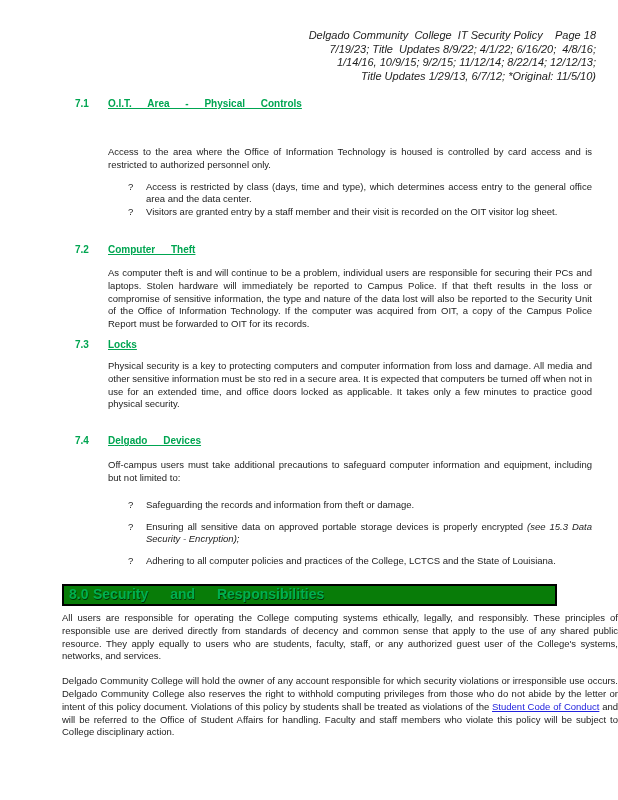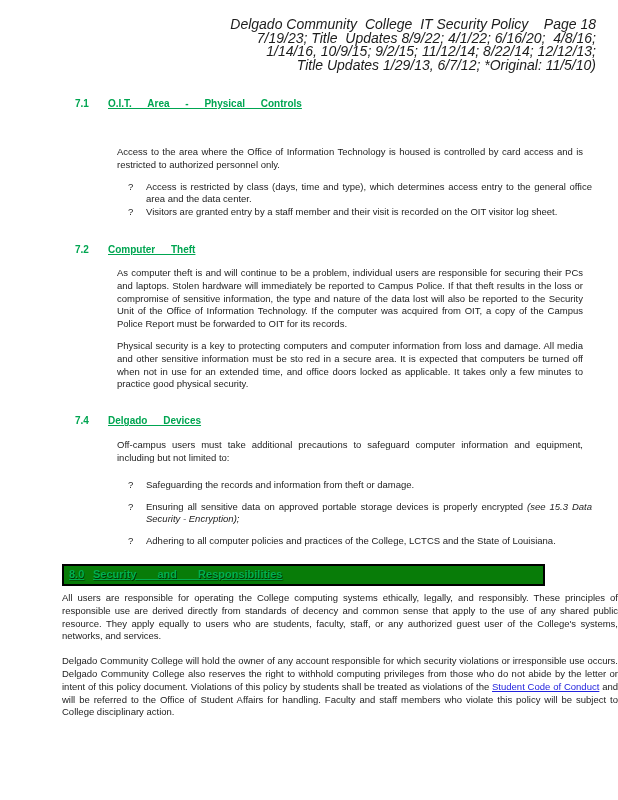--- a/index.html
+++ b/index.html
@@ -7,25 +7,25 @@
     position:relative;
     width:618px; height:800px;
     background:#ffffff;
     font-family:"Liberation Sans", sans-serif;
     color:#1c1c1c;
     overflow:hidden;
   }
 
   
   .doc-header {
-    position:absolute; top:18px; right:22px;
+    position:absolute; top:29px; right:22px;
     width:430px;
     text-align:right;
     font-style:italic;
-    font-size:14px;
+    font-size:11px;
     line-height:13.5px;
     color:#1c1c1c;
   }
   .doc-header .hline { white-space:pre; }
 
   .content { position:absolute; top:97px; left:0; right:0; }
 
   
   .sec-head {
     display:flex;
@@ -36,21 +36,21 @@
   }
   .sec-head .num { width:33px; margin-left:75px; flex:none; }
   .sec-head .title { word-spacing:13px;text-decoration:underline; }
 
   .sec-body {
     margin-left:108px; margin-right:26px;
     font-size:9.5px; line-height:12.8px;
     text-align:justify;
     color:#1c1c1c;
   }
-  .sec-body p { margin:9px; }
+  .sec-body p { margin:0; }
 
   .bullets { margin-left:20px; }
   .bullet { display:flex; }
   .bullet .bmark { width:18px; flex:none; }
   .bullet .btext { flex:1; text-align:justify; }
 
   
   .p71 { margin-top:36px; }
   .bl71 { margin-top:9px; }
   .h72 { margin-top:24px; }
@@ -61,27 +61,26 @@
   .p74 { margin-top:12px; }
   .bl74 { margin-top:14px; }
   .bl74 .bullet + .bullet { margin-top:9px; }
 
   
   .sec8-bar {
     margin:16px 0 0 62px;
     width:470px;
     background:#087C08;
     border:2px solid #000000;
-    padding:2px 4px 3px 5px;
+    padding:2px 16px 3px 5px;
     display:flex;
-    font-size:11px; line-height:13px;
+    font-size:14px; line-height:13px;
     color:#00B050;
     font-weight:bold;
     text-shadow:0.6px 0.6px 0 #033003;
-    text-decoration:underline;
   }
   .sec8-bar .num { width:24px; flex:none; }
   .sec8-bar .title { word-spacing:18px; }
 
   .sec8-body {
     margin-left:62px; 
     font-size:9.5px; line-height:12.8px;
     text-align:justify;
   }
   .sec8-body p { margin:0; }
@@ -130,20 +129,24 @@
     </div>
 
     <div class="sec-head h72">
       <span class="num">7.2</span>
       <span class="title">Computer Theft</span>
     </div>
     <div class="sec-body p72">
       <p>As computer theft is and will continue to be a problem, individual users are responsible for securing their PCs and laptops. Stolen hardware will immediately be reported to Campus Police. If that theft results in the loss or compromise of sensitive information, the type and nature of the data lost will also be reported to the Security Unit of the Office of Information Technology. If the computer was acquired from OIT, a copy of the Campus Police Report must be forwarded to OIT for its records.</p>
     </div>
 
+    <div class="sec-head h73">
+      <span class="num">7.3</span>
+      <span class="title">Locks</span>
+    </div>
     <div class="sec-body p73">
       <p>Physical security is a key to protecting computers and computer information from loss and damage. All media and other sensitive information must be sto red in a secure area. It is expected that computers be turned off when not in use for an extended time, and office doors locked as applicable. It takes only a few minutes to practice good physical security.</p>
     </div>
 
     <div class="sec-head h74">
       <span class="num">7.4</span>
       <span class="title">Delgado Devices</span>
     </div>
     <div class="sec-body p74">
       <p>Off-campus users must take additional precautions to safeguard computer information and equipment, including but not limited to:</p>

